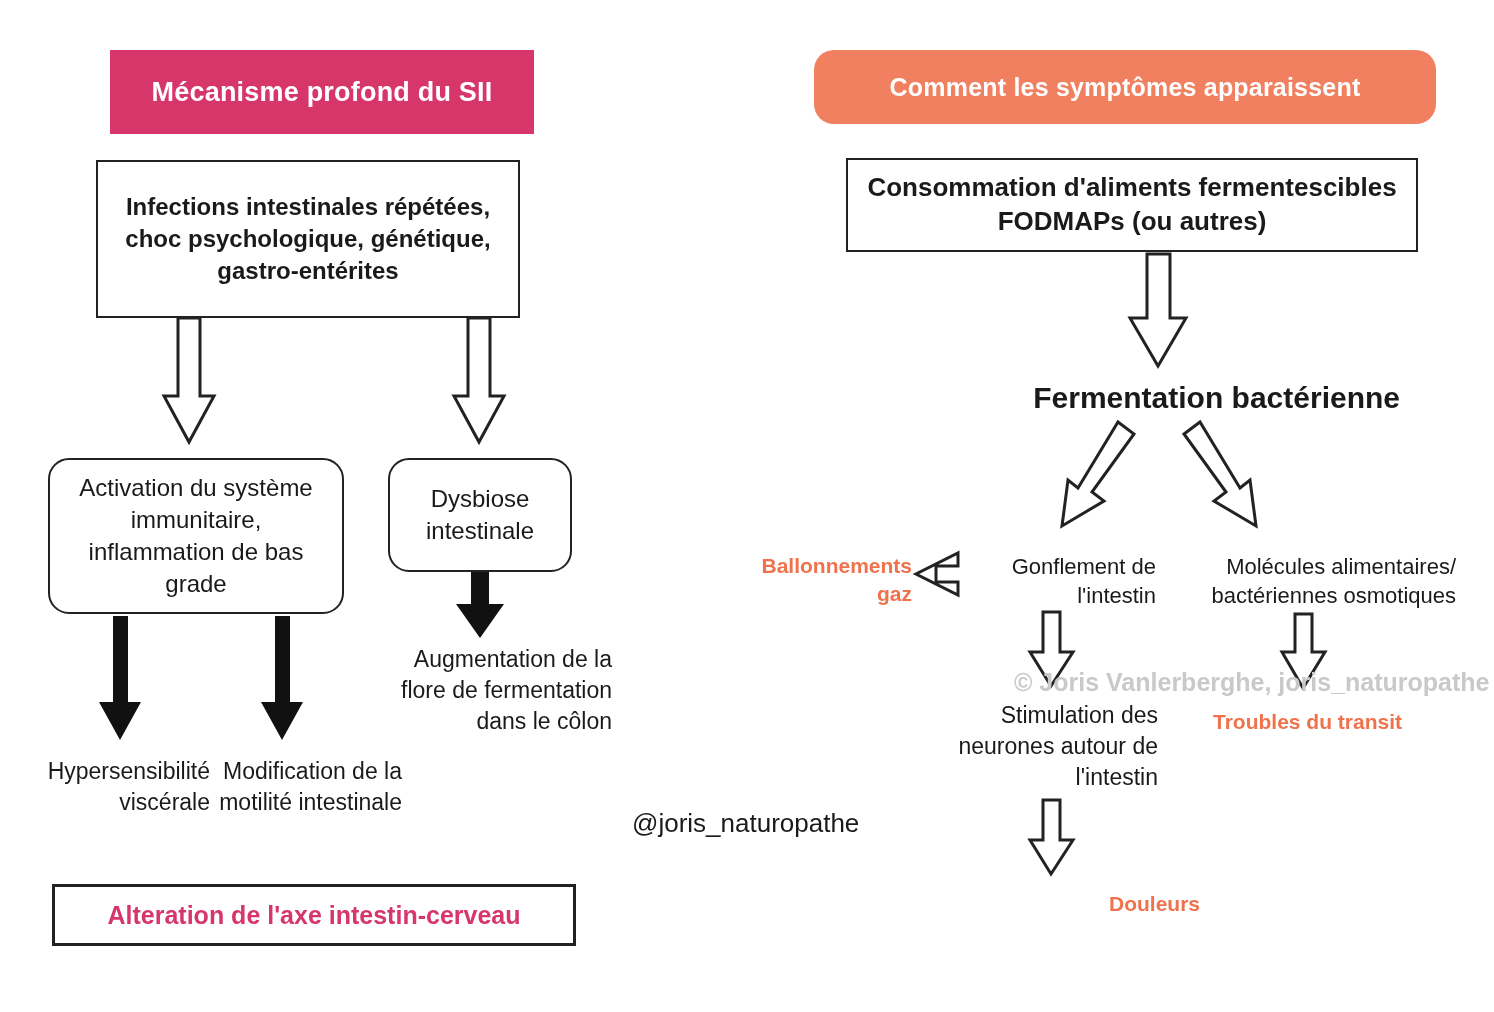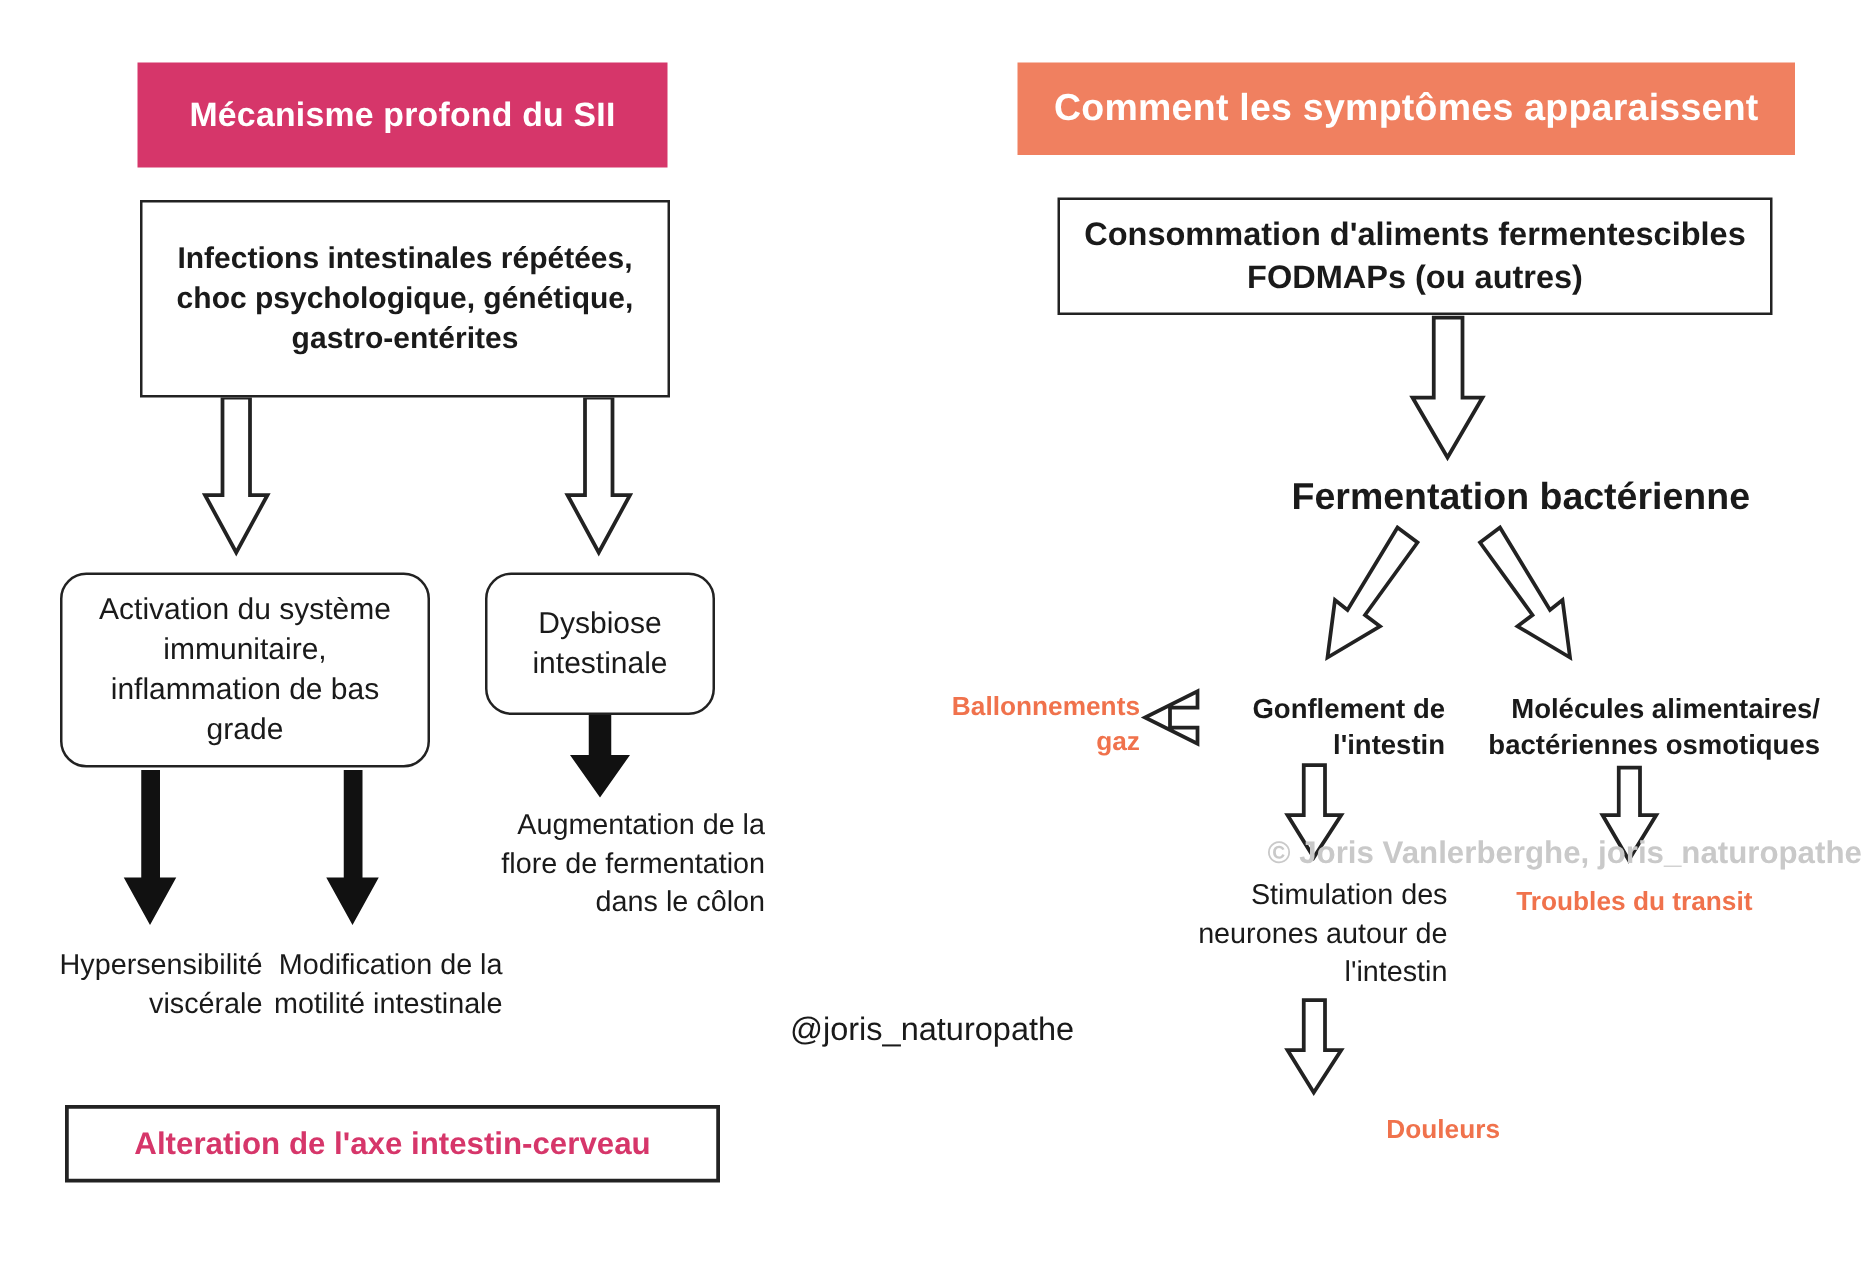--- a/index.html
+++ b/index.html
@@ -31,38 +31,39 @@
     letter-spacing: 0.2px;
   }
   #header-left {
     left: 110px; top: 50px; width: 424px; height: 84px;
     background: #d6366a;
     font-size: 27px;
   }
   #header-right {
     left: 814px; top: 50px; width: 622px; height: 74px;
     background: #f08060;
-    font-size: 30px;
+    font-size: 25px;
+    border-radius: 20px;
   }
 
   
   .box {
     border: 2px solid #222;
     background: #ffffff;
     box-sizing: border-box;
     display: flex;
     align-items: center;
     justify-content: center;
     text-align: center;
   }
   .box-bold { font-weight: bold; }
   .rounded { border-radius: 21px; }
 
   #box-causes {
-    left: 112px; top: 160px; width: 424px; height: 158px;
+    left: 96px; top: 160px; width: 424px; height: 158px;
     font-size: 24px; line-height: 1.32;
     padding: 0 14px;
   }
   #box-immune {
     left: 48px; top: 458px; width: 296px; height: 156px;
     font-size: 24px; line-height: 1.34;
     padding: 0 10px;
   }
   #box-dysbiose {
     left: 388px; top: 458px; width: 184px; height: 114px;
@@ -77,21 +78,21 @@
     left: 846px; top: 158px; width: 572px; height: 94px;
     font-size: 26px; font-weight: bold; line-height: 1.3;
     padding: 0 12px;
   }
 
   
   .text-node {
     text-align: right;
     line-height: 1.34;
   }
-  .bold { font-weight: bold; }
+  .bold { font-weight: normal; }
   .orange { color: #f0724c; font-weight: bold; }
 
   #txt-augmentation { left: 376px; top: 644px; width: 236px; font-size: 23px; }
   #txt-hypersens   { left: 20px;  top: 756px; width: 190px; font-size: 23px; }
   #txt-motilite    { left: 212px; top: 756px; width: 190px; font-size: 23px; }
 
   #txt-fermentation { left: 880px; top: 378px; width: 520px; font-size: 30px; font-weight: bold; }
   #txt-ballonnements { left: 722px; top: 552px; width: 190px; font-size: 21px; }
   #txt-gonflement   { left: 948px; top: 552px; width: 208px; font-size: 22px; }
   #txt-molecules    { left: 1166px; top: 552px; width: 290px; font-size: 22px; }

